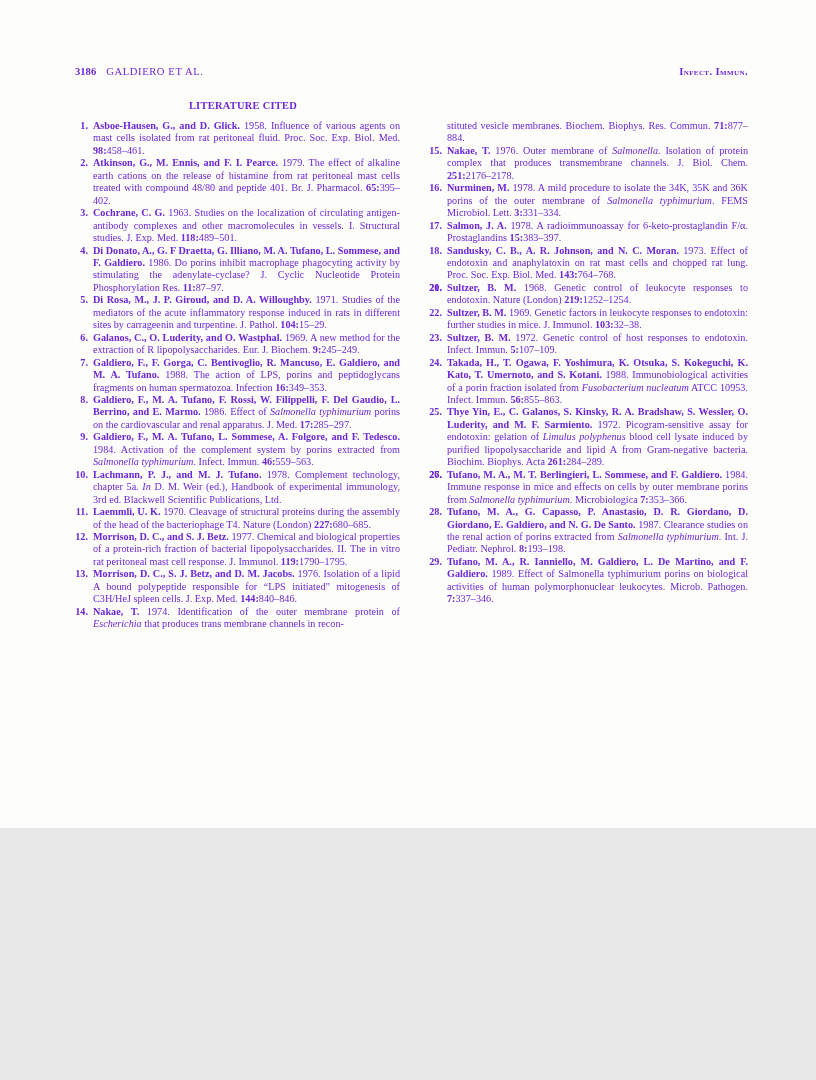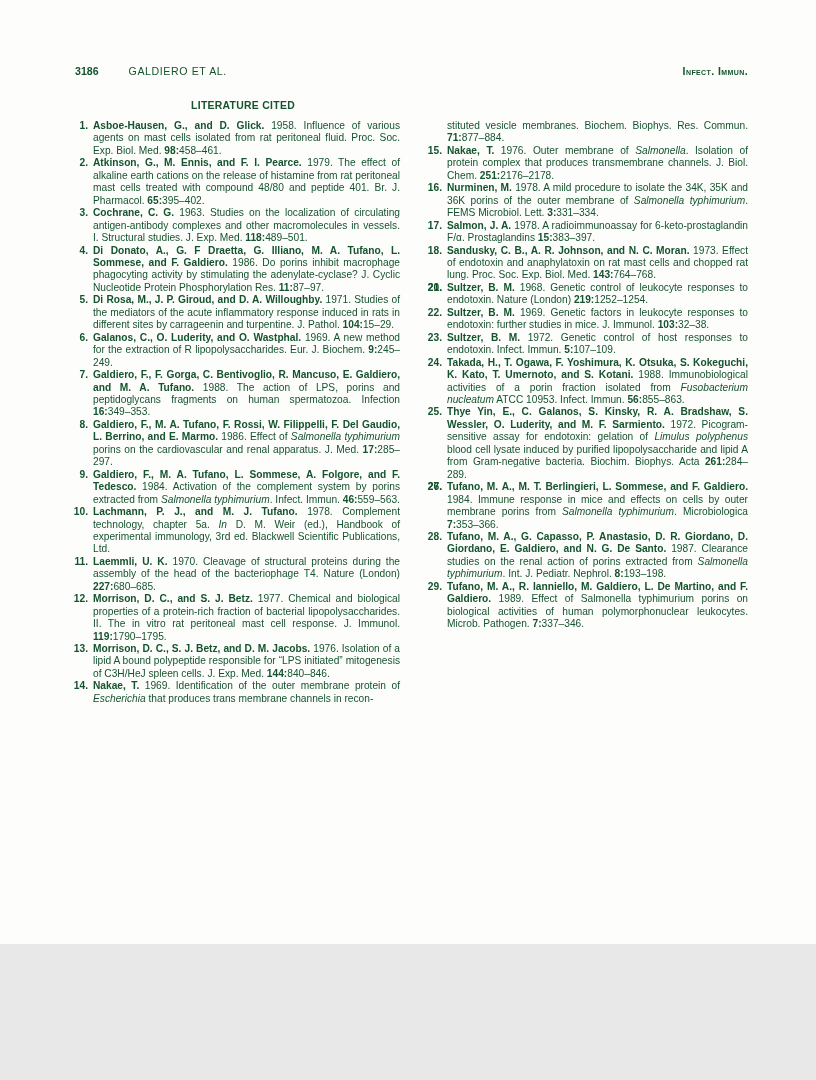--- a/index.html
+++ b/index.html
@@ -1,30 +1,30 @@
 <!DOCTYPE html>
 <html><head>
 <meta charset="utf-8">
 <style>
   html,body{margin:0;padding:0;background:#e8e8e8;}
   .sheet{
     position:relative;
-    width:816px;height:944px;
+    width:816px;height:828px;
     background:#fdfdfb;
-    color:#14532d;
-    font-family:Liberation Sans, sans-serif;
+    color:#6d28d9;
+    font-family:Liberation Serif, serif;
     overflow:hidden;
   }
   .hdr{
     position:absolute;top:65px;left:75px;right:68px;
     display:flex;align-items:baseline;
     font-size:10.6px;line-height:13px;
   }
   .hdr .pgnum{font-weight:bold;}
-  .hdr .authors{margin-left:30px;letter-spacing:0.6px;text-align:center;}
+  .hdr .authors{margin-left:10px;letter-spacing:0.6px;text-align:center;}
   .hdr .journal{margin-left:auto;font-variant:small-caps;letter-spacing:0.4px;font-weight:600;text-align:center;}
   .lit-title{
     position:absolute;top:100px;left:78px;width:330px;
     text-align:center;font-weight:bold;font-size:10.4px;letter-spacing:0.3px;
   }
   .cols{
     position:absolute;top:120px;left:70px;width:678px;
     display:flex;gap:21px;
     font-size:10.2px;line-height:12.45px;
   }
@@ -64,21 +64,21 @@
         <div class="ref"><span class="ref-num">4.</span><span class="ref-body"><span class="seg-b">Di Donato, A., G. F Draetta, G. Illiano, M. A. Tufano, L. Sommese, and F. Galdiero.</span><span class="seg-n"> 1986. Do porins inhibit macrophage phagocyting activity by stimulating the adenylate-cyclase? J. Cyclic Nucleotide Protein Phosphorylation Res. </span><span class="seg-b">11:</span><span class="seg-n">87–97.</span></span></div>
         <div class="ref"><span class="ref-num">5.</span><span class="ref-body"><span class="seg-b">Di Rosa, M., J. P. Giroud, and D. A. Willoughby.</span><span class="seg-n"> 1971. Studies of the mediators of the acute inflammatory response induced in rats in different sites by carrageenin and turpentine. J. Pathol. </span><span class="seg-b">104:</span><span class="seg-n">15–29.</span></span></div>
         <div class="ref"><span class="ref-num">6.</span><span class="ref-body"><span class="seg-b">Galanos, C., O. Luderity, and O. Wastphal.</span><span class="seg-n"> 1969. A new method for the extraction of R lipopolysaccharides. Eur. J. Biochem. </span><span class="seg-b">9:</span><span class="seg-n">245–249.</span></span></div>
         <div class="ref"><span class="ref-num">7.</span><span class="ref-body"><span class="seg-b">Galdiero, F., F. Gorga, C. Bentivoglio, R. Mancuso, E. Galdiero, and M. A. Tufano.</span><span class="seg-n"> 1988. The action of LPS, porins and peptidoglycans fragments on human spermatozoa. Infection </span><span class="seg-b">16:</span><span class="seg-n">349–353.</span></span></div>
         <div class="ref"><span class="ref-num">8.</span><span class="ref-body"><span class="seg-b">Galdiero, F., M. A. Tufano, F. Rossi, W. Filippelli, F. Del Gaudio, L. Berrino, and E. Marmo.</span><span class="seg-n"> 1986. Effect of </span><span class="seg-i">Salmonella typhimurium</span><span class="seg-n"> porins on the cardiovascular and renal apparatus. J. Med. </span><span class="seg-b">17:</span><span class="seg-n">285–297.</span></span></div>
         <div class="ref"><span class="ref-num">9.</span><span class="ref-body"><span class="seg-b">Galdiero, F., M. A. Tufano, L. Sommese, A. Folgore, and F. Tedesco.</span><span class="seg-n"> 1984. Activation of the complement system by porins extracted from </span><span class="seg-i">Salmonella typhimurium</span><span class="seg-n">. Infect. Immun. </span><span class="seg-b">46:</span><span class="seg-n">559–563.</span></span></div>
         <div class="ref"><span class="ref-num">10.</span><span class="ref-body"><span class="seg-b">Lachmann, P. J., and M. J. Tufano.</span><span class="seg-n"> 1978. Complement technology, chapter 5a. </span><span class="seg-i">In</span><span class="seg-n"> D. M. Weir (ed.), Handbook of experimental immunology, 3rd ed. Blackwell Scientific Publications, Ltd.</span></span></div>
         <div class="ref"><span class="ref-num">11.</span><span class="ref-body"><span class="seg-b">Laemmli, U. K.</span><span class="seg-n"> 1970. Cleavage of structural proteins during the assembly of the head of the bacteriophage T4. Nature (London) </span><span class="seg-b">227:</span><span class="seg-n">680–685.</span></span></div>
         <div class="ref"><span class="ref-num">12.</span><span class="ref-body"><span class="seg-b">Morrison, D. C., and S. J. Betz.</span><span class="seg-n"> 1977. Chemical and biological properties of a protein-rich fraction of bacterial lipopolysaccharides. II. The in vitro rat peritoneal mast cell response. J. Immunol. </span><span class="seg-b">119:</span><span class="seg-n">1790–1795.</span></span></div>
         <div class="ref"><span class="ref-num">13.</span><span class="ref-body"><span class="seg-b">Morrison, D. C., S. J. Betz, and D. M. Jacobs.</span><span class="seg-n"> 1976. Isolation of a lipid A bound polypeptide responsible for “LPS initiated” mitogenesis of C3H/HeJ spleen cells. J. Exp. Med. </span><span class="seg-b">144:</span><span class="seg-n">840–846.</span></span></div>
-        <div class="ref"><span class="ref-num">14.</span><span class="ref-body"><span class="seg-b">Nakae, T.</span><span class="seg-n"> 1969. Identification of the outer membrane protein of </span><span class="seg-i">Escherichia</span><span class="seg-n"> that produces trans membrane channels in recon-</span></span></div>
+        <div class="ref"><span class="ref-num">14.</span><span class="ref-body"><span class="seg-b">Nakae, T.</span><span class="seg-n"> 1974. Identification of the outer membrane protein of </span><span class="seg-i">Escherichia</span><span class="seg-n"> that produces trans membrane channels in recon-</span></span></div>
       </div>
     <div class="col" data-col="1">
         <div class="ref"><span class="ref-num"></span><span class="ref-body"><span class="seg-n">stituted vesicle membranes. Biochem. Biophys. Res. Commun. </span><span class="seg-b">71:</span><span class="seg-n">877–884.</span></span></div>
         <div class="ref"><span class="ref-num">15.</span><span class="ref-body"><span class="seg-b">Nakae, T.</span><span class="seg-n"> 1976. Outer membrane of </span><span class="seg-i">Salmonella</span><span class="seg-n">. Isolation of protein complex that produces transmembrane channels. J. Biol. Chem. </span><span class="seg-b">251:</span><span class="seg-n">2176–2178.</span></span></div>
         <div class="ref"><span class="ref-num">16.</span><span class="ref-body"><span class="seg-b">Nurminen, M.</span><span class="seg-n"> 1978. A mild procedure to isolate the 34K, 35K and 36K porins of the outer membrane of </span><span class="seg-i">Salmonella typhimurium</span><span class="seg-n">. FEMS Microbiol. Lett. </span><span class="seg-b">3:</span><span class="seg-n">331–334.</span></span></div>
         <div class="ref"><span class="ref-num">17.</span><span class="ref-body"><span class="seg-b">Salmon, J. A.</span><span class="seg-n"> 1978. A radioimmunoassay for 6-keto-prostaglandin F/α. Prostaglandins </span><span class="seg-b">15:</span><span class="seg-n">383–397.</span></span></div>
         <div class="ref"><span class="ref-num">18.</span><span class="ref-body"><span class="seg-b">Sandusky, C. B., A. R. Johnson, and N. C. Moran.</span><span class="seg-n"> 1973. Effect of endotoxin and anaphylatoxin on rat mast cells and chopped rat lung. Proc. Soc. Exp. Biol. Med. </span><span class="seg-b">143:</span><span class="seg-n">764–768.</span></span></div>
         <div class="ref"><span class="ref-num">20.</span></div>
         <div class="ref"><span class="ref-num">21.</span><span class="ref-body"><span class="seg-b">Sultzer, B. M.</span><span class="seg-n"> 1968. Genetic control of leukocyte responses to endotoxin. Nature (London) </span><span class="seg-b">219:</span><span class="seg-n">1252–1254.</span></span></div>
         <div class="ref"><span class="ref-num">22.</span><span class="ref-body"><span class="seg-b">Sultzer, B. M.</span><span class="seg-n"> 1969. Genetic factors in leukocyte responses to endotoxin: further studies in mice. J. Immunol. </span><span class="seg-b">103:</span><span class="seg-n">32–38.</span></span></div>

